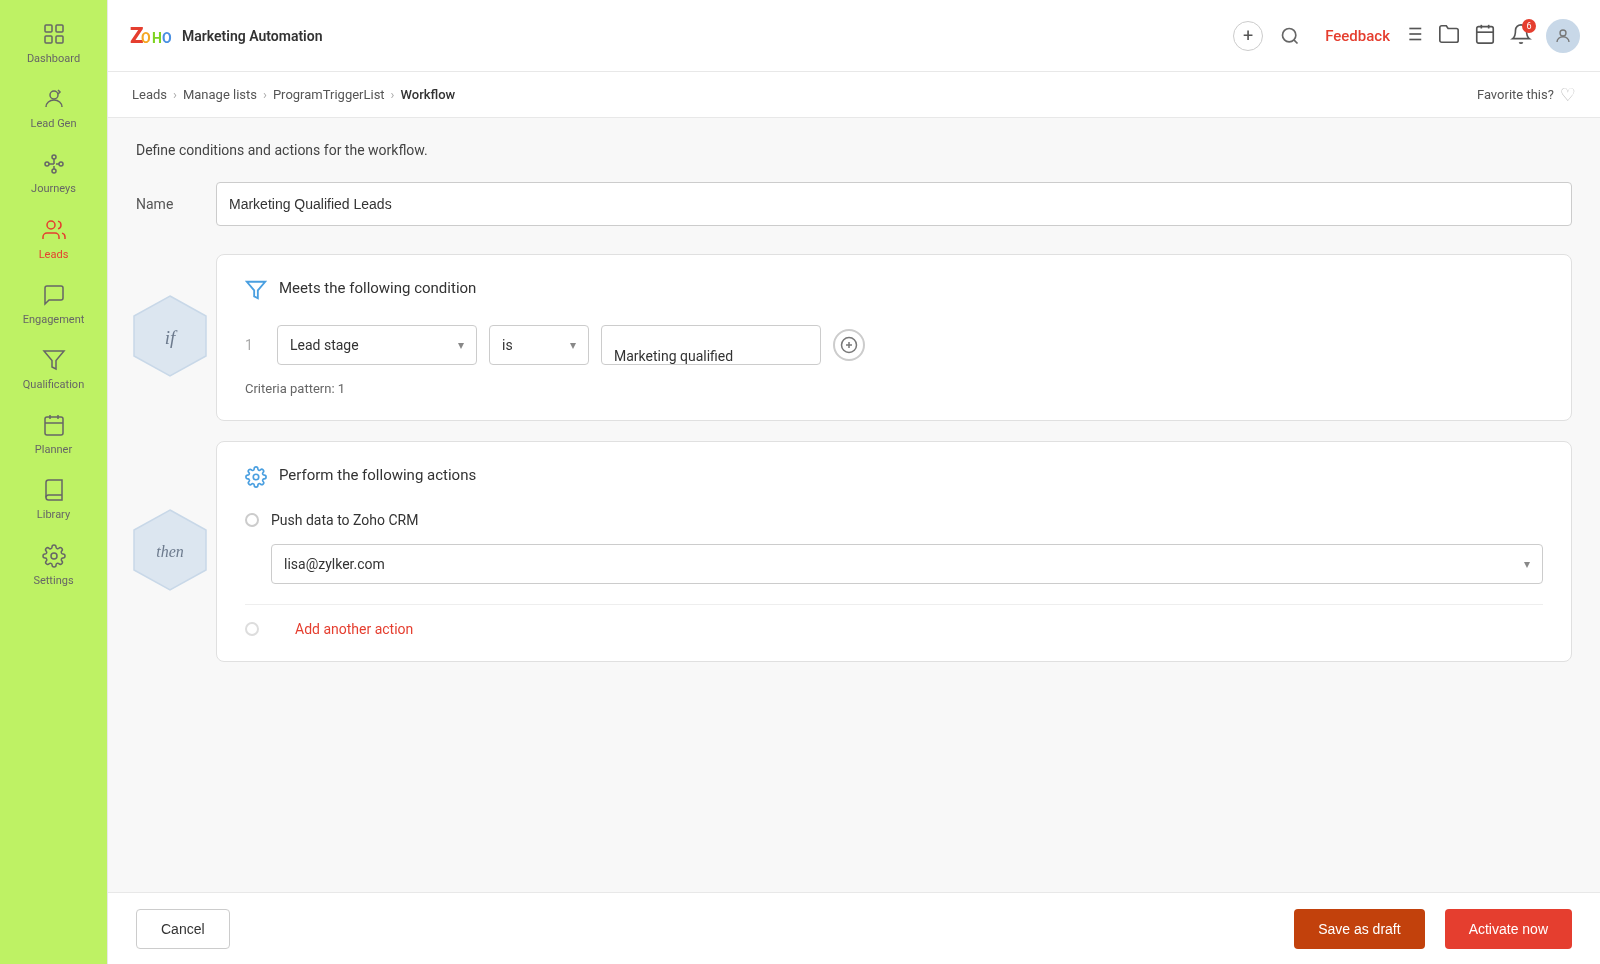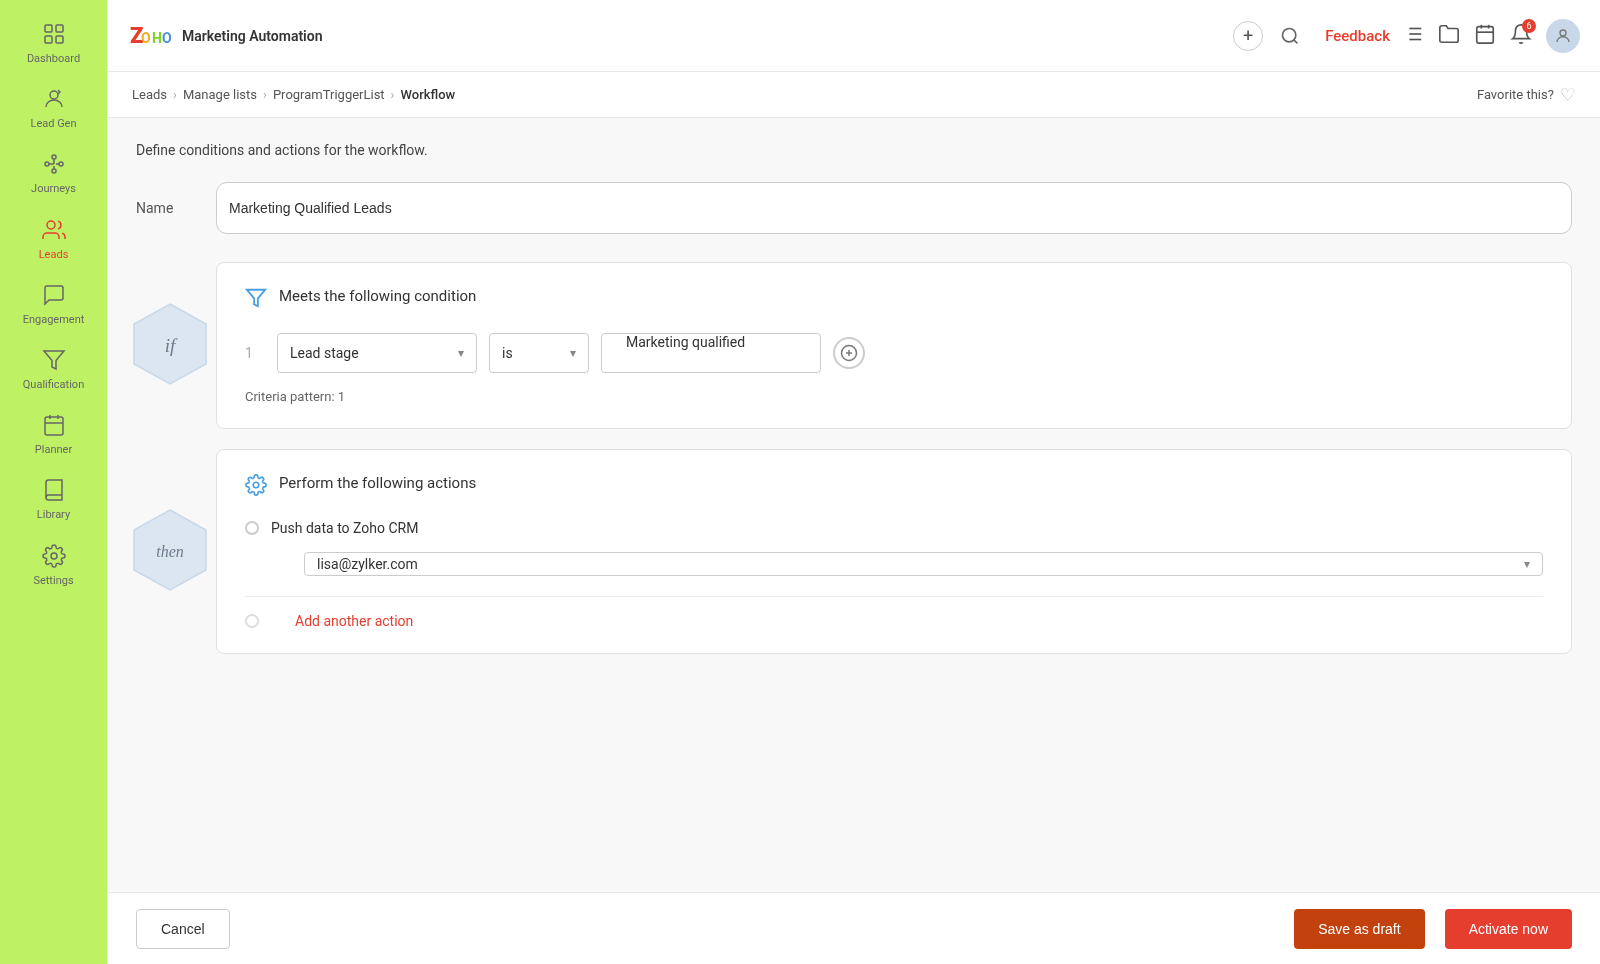--- a/index.html
+++ b/index.html
@@ -127,23 +127,23 @@
     
     .form-row {
       display: flex;
       align-items: center;
       gap: 20px;
       margin-bottom: 28px;
     }
     .form-label { font-size: 14px; color: #555; width: 60px; }
     .form-input {
       flex: 1;
-      height: 52px;
+      height: 44px;
       border: 1px solid #ccc;
-      border-radius: 11px;
+      border-radius: 4px;
       padding: 16px 12px;
       font-size: 14px;
       color: #333;
       outline: none;
     }
 
     
     .workflow-card {
       background: #fff;
       border: 1px solid #e0e0e0;
@@ -218,33 +218,32 @@
       border-radius: 50%;
       background: white;
       flex-shrink: 0;
     }
     .action-text { font-size: 14px; color: #333; }
     .action-select-wrap {
       margin-left: 26px;
       margin-bottom: 16px;
     }
     .action-dropdown {
-      height: 24px;
+      height: 40px;
       border: 1px solid #ccc;
       border-radius: 4px;
       padding: 7px 12px;
       font-size: 14px;
       color: #333;
       background: white;
       cursor: pointer;
       display: flex;
       align-items: center;
       gap: 8px;
       min-width: 240px;
-      margin-left: 33px;
     }
     .add-action-link {
       color: #e53e2f;
       font-size: 14px;
       cursor: pointer;
       text-decoration: none;
       margin-left: 26px;
     }
 
     
@@ -529,21 +528,21 @@
               <div class="dropdown-btn" style="min-width:200px;">
                 <span>Lead stage</span>
                 <span class="chevron">▾</span>
               </div>
 
               <div class="dropdown-btn" style="min-width:100px;">
                 <span>is</span>
                 <span class="chevron">▾</span>
               </div>
 
-              <div class="value-input" style="display:flex;align-items:flex-start;padding:0 24px;min-width:220px;">
+              <div class="value-input" style="display:flex;align-items:flex-end;padding:0 12px;min-width:220px;">
                 <span>Marketing qualified</span>
               </div>
 
               <div class="add-condition-btn">
                 <svg width="18" height="18" viewBox="0 0 24 24" fill="none" stroke="currentColor" stroke-width="2">
                   <circle cx="12" cy="12" r="10"></circle>
                     <line x1="12" y1="8" x2="12" y2="16"></line>
                     <line x1="8" y1="12" x2="16" y2="12"></line>
                 </svg>
               </div>

